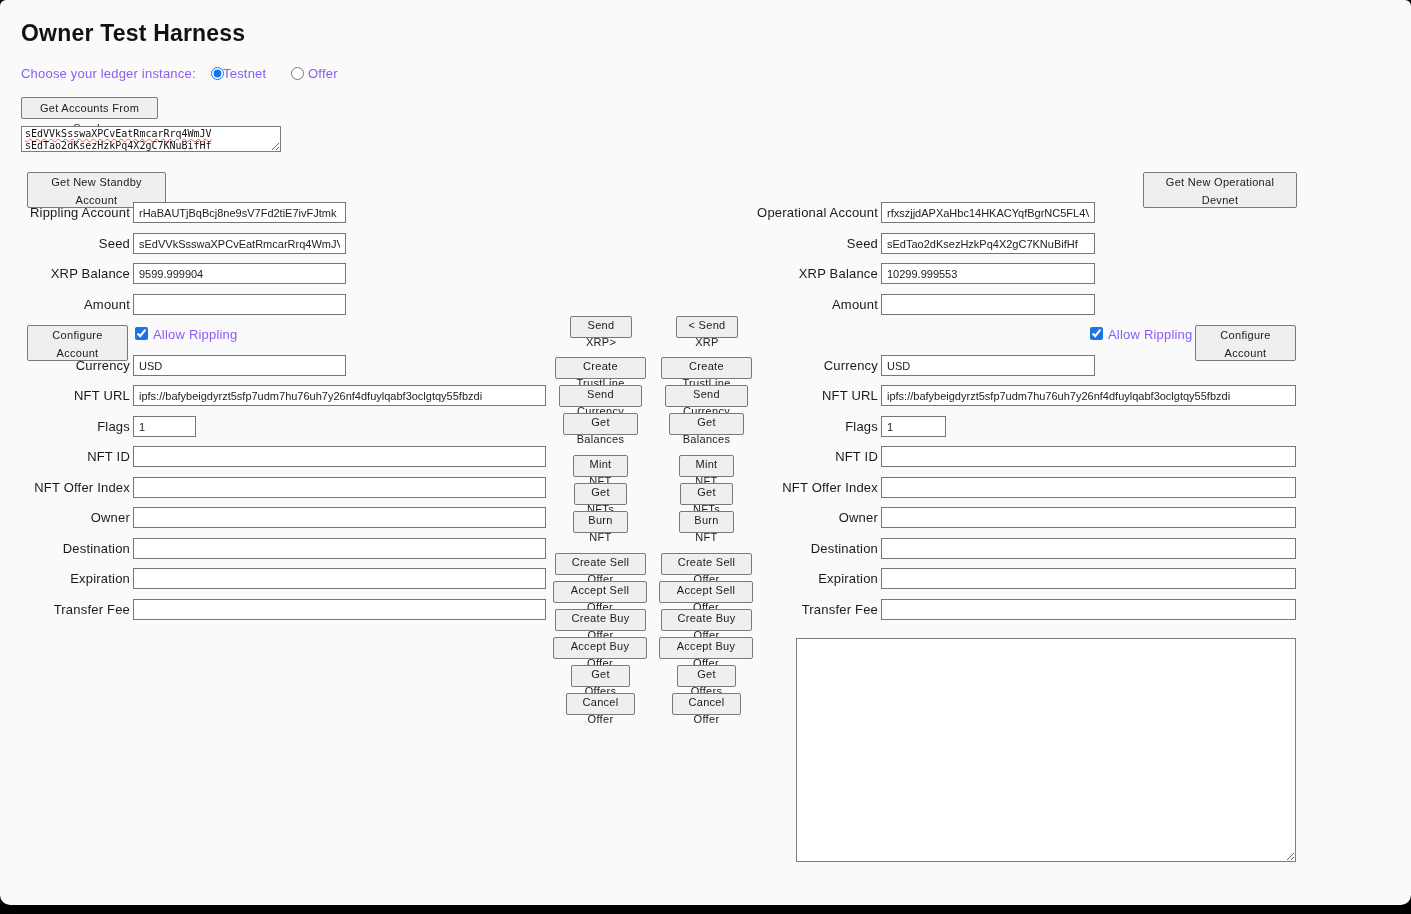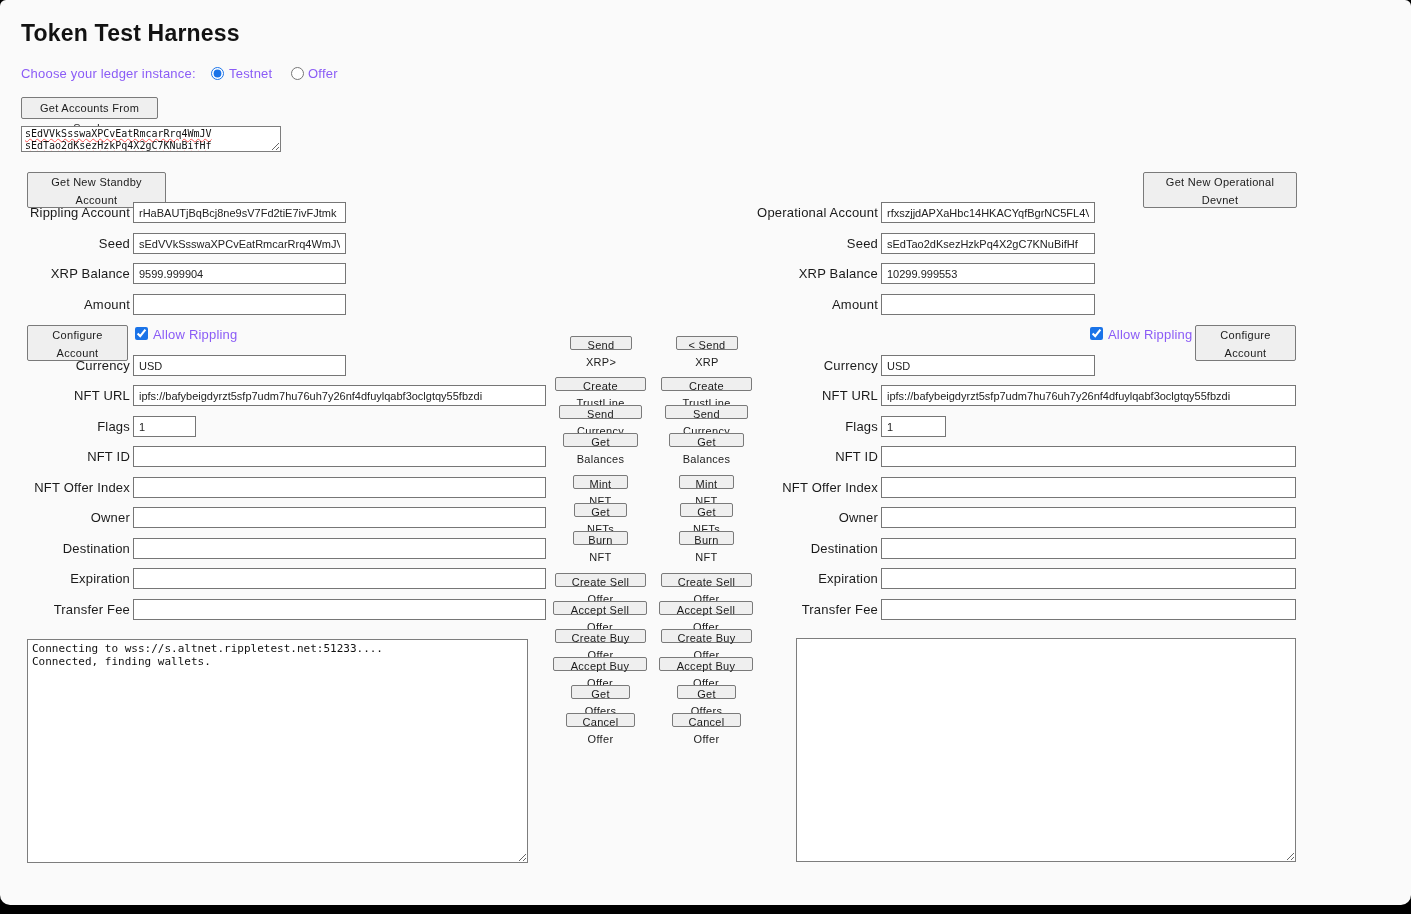--- a/index.html
+++ b/index.html
@@ -5,41 +5,41 @@
   html,body{margin:0;padding:0;width:1411px;height:914px;background:#000;}
   body{font-family:"Liberation Sans",sans-serif;}
   .window{position:absolute;left:0;top:0;width:1411px;height:905px;background:#fafafa;
           border-radius:6px 6px 10px 10px;overflow:hidden;}
   .title{position:absolute;left:21px;top:20px;font-size:23px;font-weight:600;color:#121212;letter-spacing:.2px;}
   .txt{position:absolute;font-size:13px;color:#8b5cf6;letter-spacing:.2px;}
   .lab{position:absolute;font-size:13px;color:#1a1a1a;text-align:right;letter-spacing:.2px;line-height:15px;}
   .btn{position:absolute;box-sizing:border-box;background:#efefef;border:1px solid #7a7a7a;border-radius:2px;
        font-family:inherit;font-size:11px;color:#1b1b1b;text-align:center;padding:0 4px;letter-spacing:.3px;
        height:36px;line-height:18px;cursor:pointer;}
-  .abtn{height:14px;line-height:17px;margin-top:20px;}
+  .abtn{height:22px;line-height:17px;}
   .inp{position:absolute;box-sizing:border-box;height:21px;background:#fff;border:1px solid #767676;
        font-family:"Liberation Sans",sans-serif;font-size:11px;color:#222;padding:1px 5px;}
   .ta{position:absolute;box-sizing:border-box;background:#fff;border:1px solid #7d7d7d;color:#111;
       font-family:"DejaVu Sans Mono",monospace;font-size:11px;line-height:1.2;padding:2px 4px;
       resize:both;overflow:auto;}
   .seeds{font-size:10px;line-height:1.15;padding:1px 3px;
          text-decoration:underline;text-decoration-style:wavy;text-decoration-color:#f55;
          text-decoration-thickness:1px;}
   input[type="radio"],input[type="checkbox"]{position:absolute;width:13px;height:13px;margin:0;accent-color:#1a73e8;}
 </style>
 </head>
 <body>
 
 <div class="window">
 
-  <div class="title">Token Test Harness</div>
+  <div class="title">Owner Test Harness</div>
 
   <div class="txt" style="left:21px;top:66px;">Choose your ledger instance:</div>
   <input type="radio" name="ledger" style="left: 211px; top: 67px;" checked="checked">
-  <div class="txt" style="left:229px;top:66px;">Testnet</div>
+  <div class="txt" style="left:223px;top:66px;">Testnet</div>
   <input type="radio" name="ledger" style="left: 291px; top: 67px;">
   <div class="txt" style="left:308px;top:66px;">Offer</div>
 
   <button class="btn" style="left:21px;top:97px;width:137px;height:22px;line-height:20px;">Get Accounts From Seeds</button>
   <textarea class="ta seeds" style="left: 21px; top: 126px; width: 260px; height: 26px;" spellcheck="false">sEdVVkSsswaXPCvEatRmcarRrq4WmJV
 sEdTao2dKsezHzkPq4X2gC7KNuBifHf</textarea>
 
   <button class="btn" style="left:27px;top:172px;width:139px;">Get New Standby Account</button>
 
   <div class="lab" style="left:0;top:205px;width:130px;">Rippling Account</div>
@@ -67,22 +67,20 @@
   <input class="inp" style="left: 133px; top: 477px; width: 413px;" value="">
   <div class="lab" style="left:0;top:510px;width:130px;">Owner</div>
   <input class="inp" style="left: 133px; top: 507px; width: 413px;" value="">
   <div class="lab" style="left:0;top:541px;width:130px;">Destination</div>
   <input class="inp" style="left: 133px; top: 538px; width: 413px;" value="">
   <div class="lab" style="left:0;top:571px;width:130px;">Expiration</div>
   <input class="inp" style="left: 133px; top: 568px; width: 413px;" value="">
   <div class="lab" style="left:0;top:602px;width:130px;">Transfer Fee</div>
   <input class="inp" style="left: 133px; top: 599px; width: 413px;" value="">
 
-  <textarea class="ta" style="left: 27px; top: 639px; width: 501px; height: 224px;">Connecting to wss://s.altnet.rippletest.net:51233....
-Connected, finding wallets.</textarea>
 
   <button class="btn" style="left:1143px;top:172px;width:154px;">Get New Operational Devnet</button>
 
   <div class="lab" style="left:640px;top:205px;width:238px;">Operational Account</div>
   <input class="inp" style="left: 881px; top: 202px; width: 214px;" value="rfxszjjdAPXaHbc14HKACYqfBgrNC5FL4V">
   <div class="lab" style="left:640px;top:236px;width:238px;">Seed</div>
   <input class="inp" style="left: 881px; top: 233px; width: 214px;" value="sEdTao2dKsezHzkPq4X2gC7KNuBifHf">
   <div class="lab" style="left:640px;top:266px;width:238px;">XRP Balance</div>
   <input class="inp" style="left: 881px; top: 263px; width: 214px;" value="10299.999553">
   <div class="lab" style="left:640px;top:297px;width:238px;">Amount</div>

